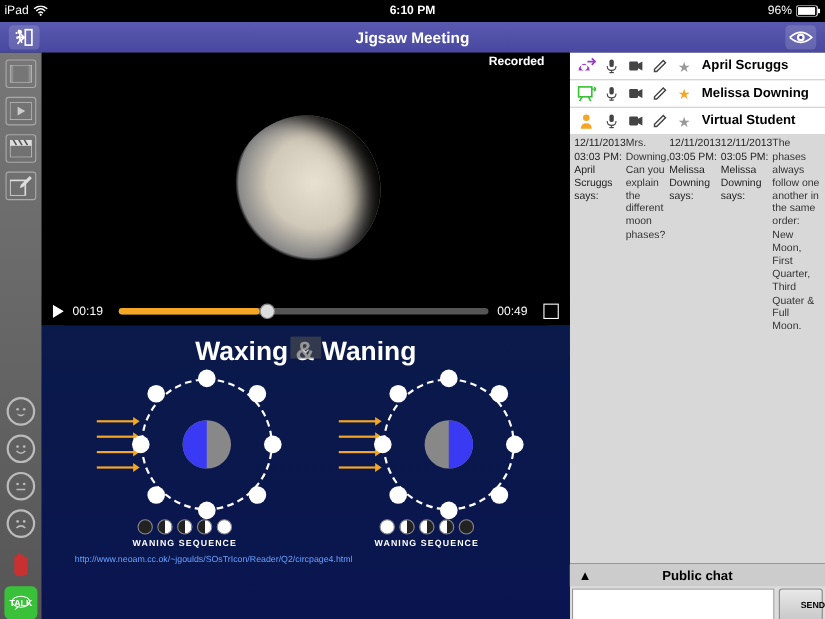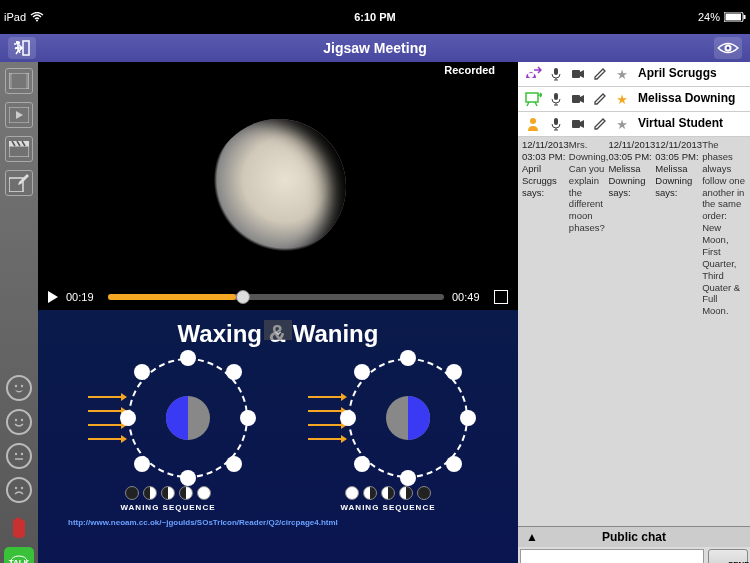--- a/index.html
+++ b/index.html
@@ -1,19 +1,19 @@
 <!DOCTYPE html>
 <html><head>
 <meta charset="utf-8">
 <style>
 * { margin: 0; padding: 0; box-sizing: border-box; font-family: -apple-system, Helvetica, Arial, sans-serif; }
 html, body { width: 750px; height: 563px; overflow: hidden; background: #000; }
 
 
-.status-bar { height: 34px; background: #000; color: #fff; display: flex; align-items: center; font-size: 11px; padding: 0 4px; position: relative; }
+.status-bar { height: 20px; background: #000; color: #fff; display: flex; align-items: center; font-size: 11px; padding: 0 4px; position: relative; }
 .status-left { display: flex; align-items: center; gap: 4px; }
 .status-center { position: absolute; left: 50%; transform: translateX(-50%); font-weight: bold; }
 .status-right { margin-left: auto; display: flex; align-items: center; gap: 4px; }
 .wifi { display: inline-block; }
 
 
 .header { height: 28px; background: linear-gradient(#5a5ab0, #4848a0); display: flex; align-items: center; justify-content: space-between; padding: 0 8px; color: #fff; }
 .header-title { font-weight: bold; font-size: 14px; position: absolute; left: 50%; transform: translateX(-50%); }
 .header-left, .header-right { width: 28px; height: 22px; display: flex; align-items: center; justify-content: center; background: rgba(255,255,255,0.15); border-radius: 4px; }
 
@@ -57,21 +57,21 @@
 .center-moon.wan::before { content:''; position:absolute; width:50%; height:100%; right:0; background:#3a3af5; }
 .phase-dot { width: 16px; height: 16px; border-radius: 50%; background: #fff; position: absolute; }
 .seq-row { display: flex; justify-content: space-around; margin-top: 8px; gap: 20px;}
 .seq { display: flex; flex-direction: column; align-items: center; gap: 3px;}
 .seq-dots { display: flex; gap: 4px; }
 .sd { width: 14px; height: 14px; border-radius: 50%; background: #222; border: 1px solid #888;}
 .sd.f { background: #fff;}
 .sd.h { background: linear-gradient(90deg, #fff 50%, #222 50%);}
 .sd.hr { background: linear-gradient(90deg, #222 50%, #fff 50%);}
 .seq-label { font-size: 8px; letter-spacing: 1px; text-align: center; font-weight: bold;}
-.slide-link { font-size: 8px; color: #6aa0ff; margin-top: 6px; font-weight: bold; }
+.slide-link { font-size: 8px; color: #6aa0ff; margin-top: 6px; }
 
 
 .right-panel { width: 232px; background: #dcdcdc; display: flex; flex-direction: column; }
 .participants { background: #fff; }
 .participant { display: flex; align-items: center; gap: 6px; padding: 4px 6px; border-bottom: 1px solid #ccc; font-size: 12px; }
 .p-icon { width: 18px; height: 16px; display: flex; align-items: center; justify-content: center; }
 .p-tool { width: 16px; color: #444; display: flex; justify-content: center; font-size: 13px;}
 .p-star { color: #999; }
 .p-star.gold { color: #f5a623; }
 .p-name { font-weight: bold; font-size: 12px; line-height: 1.1; margin-left: 2px;}
@@ -98,21 +98,21 @@
     <span>iPad</span>
     <span class="wifi">
       <svg width="14" height="10" viewBox="0 0 14 10">
           <path d="M1 3 Q7 -2 13 3 M3 5 Q7 1 11 5 M5 7 Q7 5 9 7" stroke="#fff" stroke-width="1.3" fill="none"></path>
           <circle cx="7" cy="8.5" r="1" fill="#fff"></circle>
         </svg>
     </span>
   </div>
   <div class="status-center">6:10 PM</div>
   <div class="status-right">
-    <span>24%</span>
+    <span>96%</span>
     <span>
       <svg width="22" height="10" viewBox="0 0 22 10">
           <rect x="0" y="0" width="19" height="10" rx="2" fill="none" stroke="#fff"></rect>
           <rect x="1.5" y="1.5" width="15.5" height="7" fill="#fff"></rect>
           <rect x="19.5" y="3" width="2" height="4" fill="#fff"></rect>
         </svg>
     </span>
   </div>
 </div>
 

